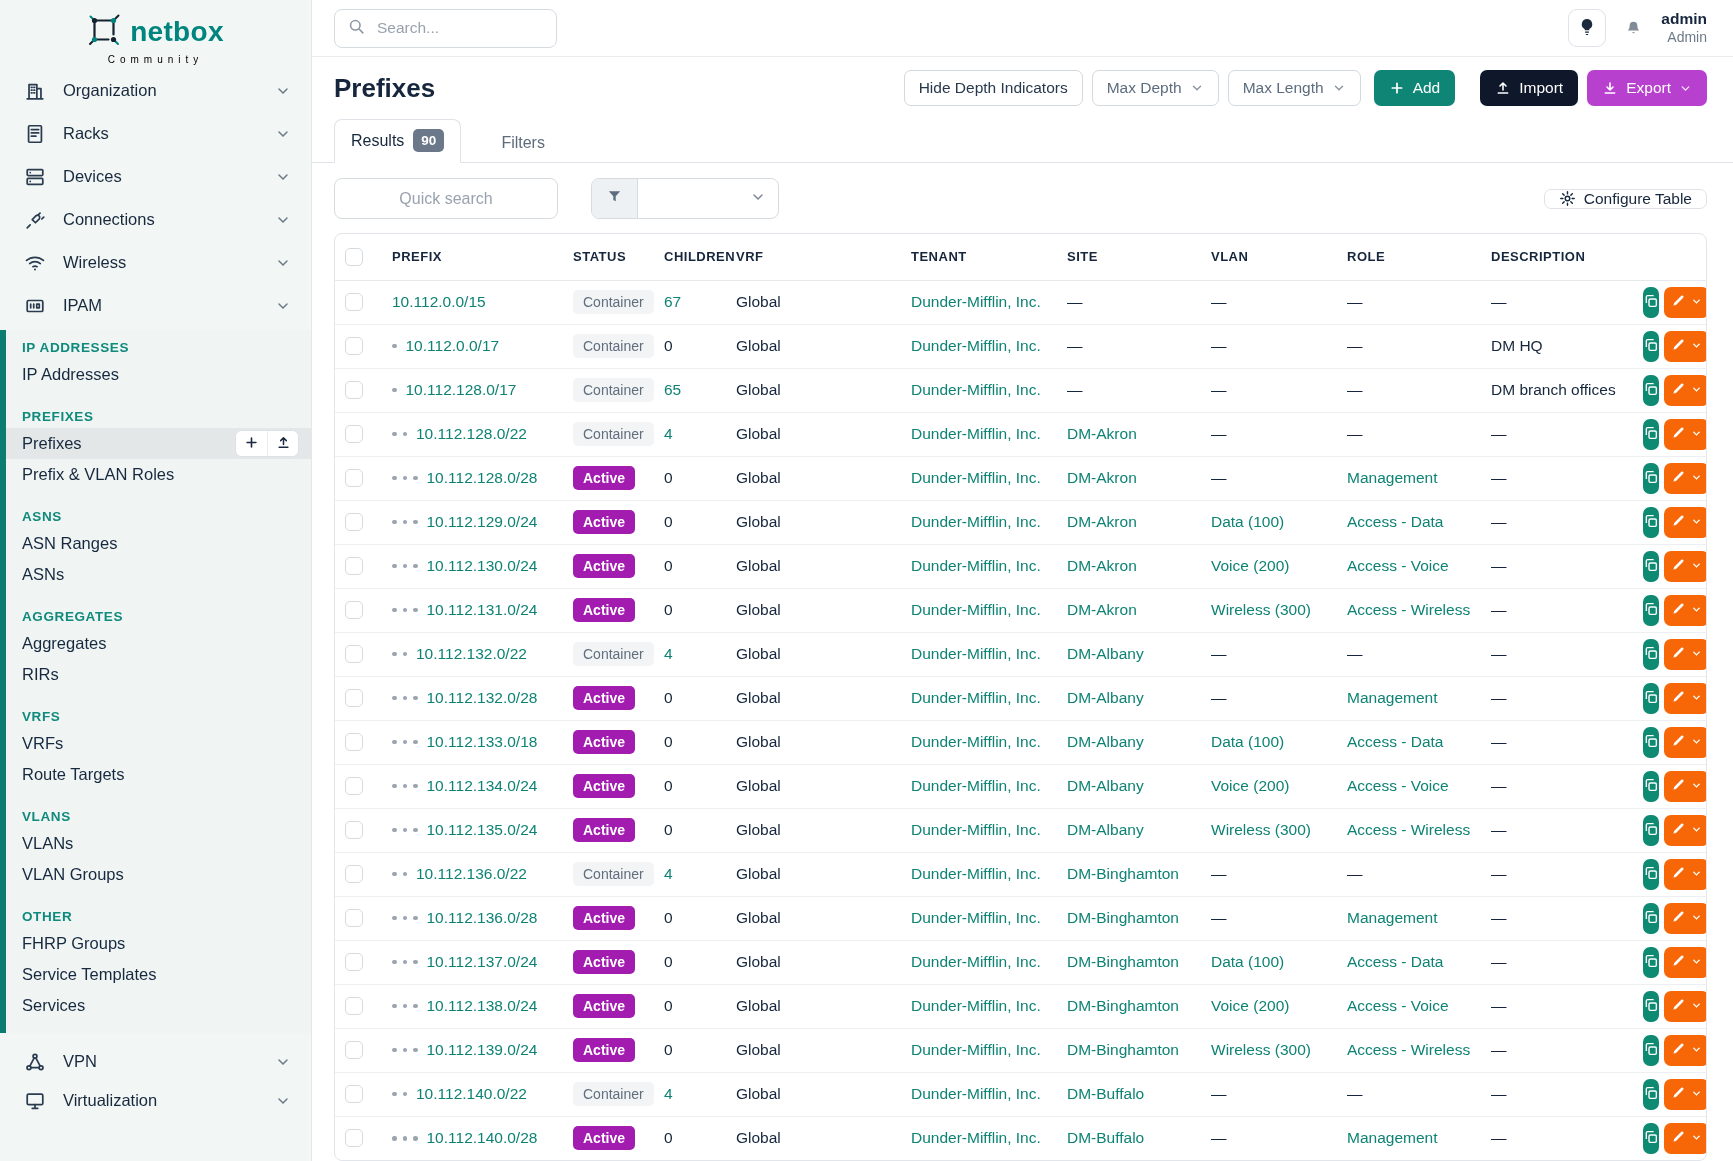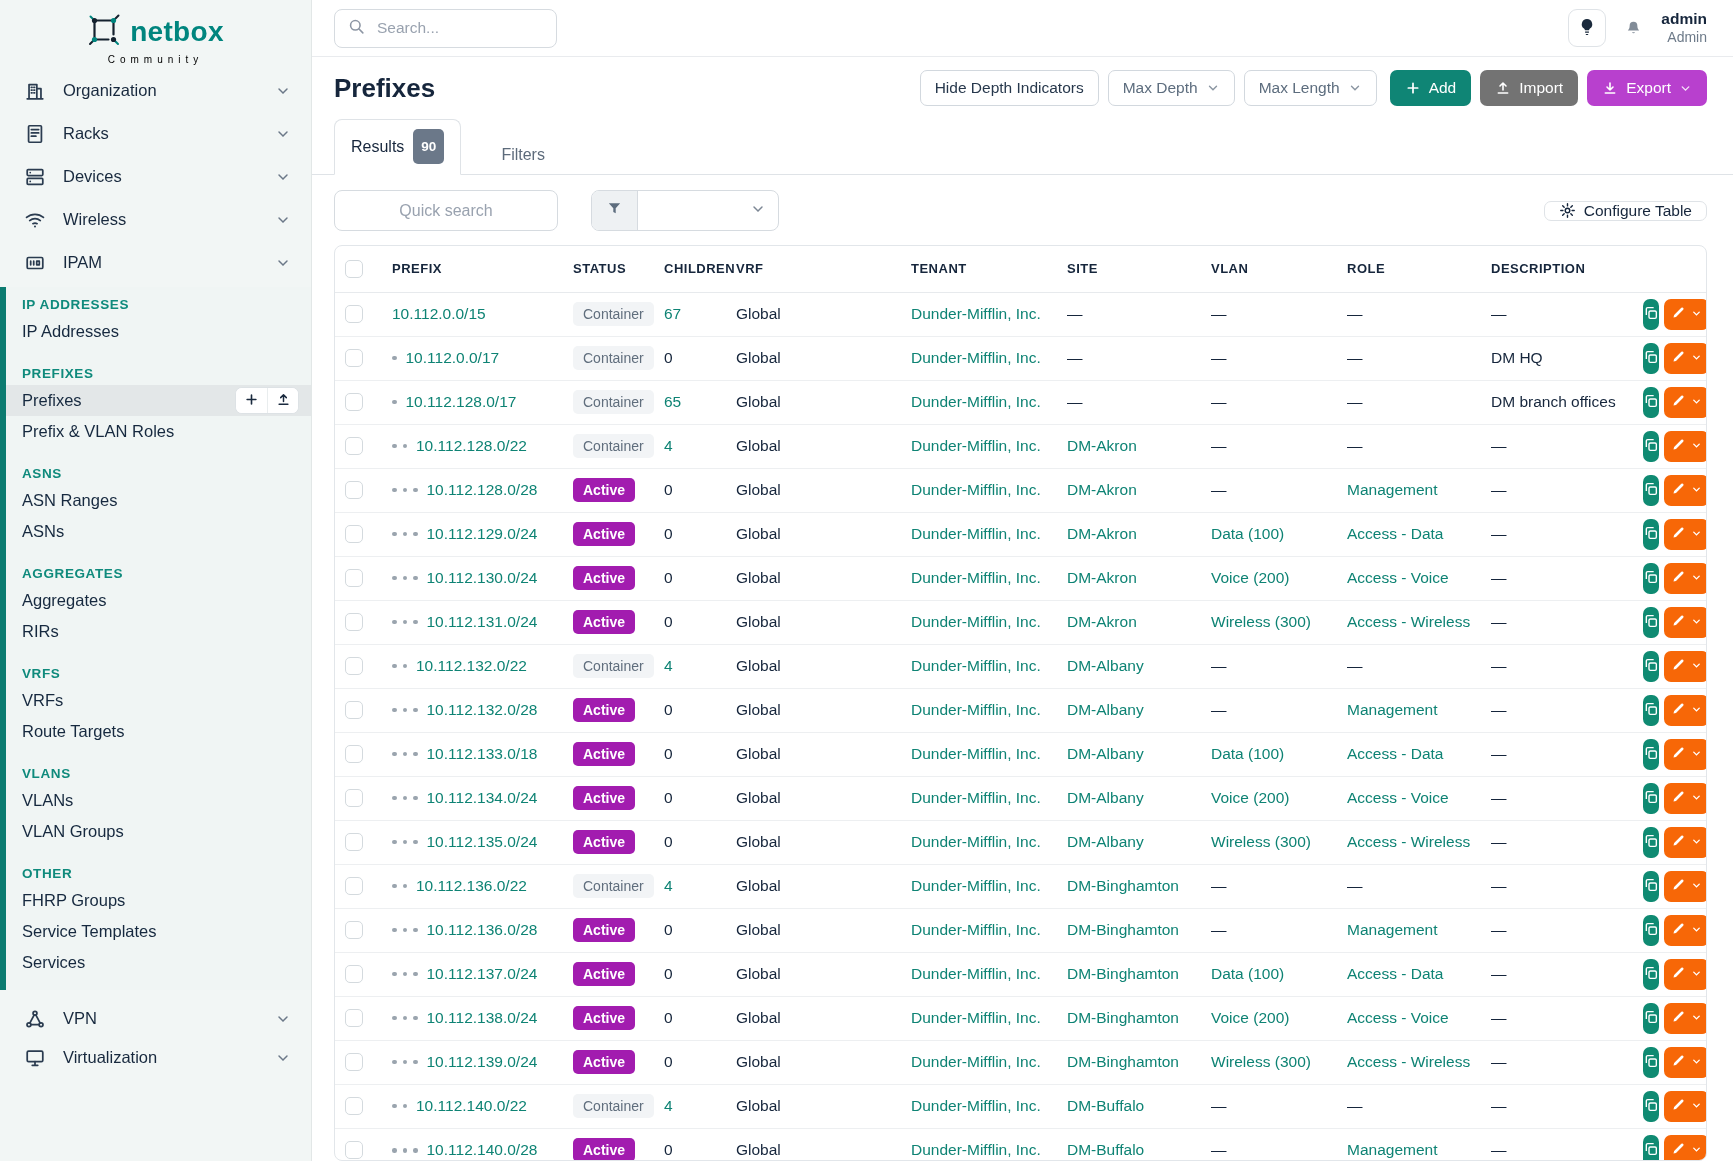--- a/index.html
+++ b/index.html
@@ -86,39 +86,39 @@
   .btn {
     height:36px; border-radius:7px; font-size:15.5px; display:inline-flex; align-items:center;
     gap:8px; padding:0 14px; border:1px solid transparent; cursor:pointer;
     font-family:inherit; background:#fff; white-space:nowrap;
   }
   .btn svg { display:block; }
   .btn-outline { border-color:#d2d8de; color:#27384c; }
   .btn-outline.muted { color:#5d6d7e; }
   .btn-outline .chev-s { color:#8a95a1; }
   .btn-add { background:#0f8575; color:#fff; margin-left:4px; }
-  .btn-import { background:#737373; color:#fff; }
+  .btn-import { background:#0f172a; color:#fff;margin-left:16px; }
   .btn-export { background:#b840ce; color:#fff; }
 
   .tabs {
     display:flex; align-items:flex-end; padding:4px 26px 0 22px;
     border-bottom:1px solid #dfe3e7;
     gap:24px;
   }
   .tab {
     padding:9px 16px 10px; font-size:16px; color:#5d6b7b; cursor:pointer;
     display:flex; gap:9px; align-items:center;
   }
   .tab.active {
     background:#fff; border:1px solid #dfe3e7; border-bottom:1px solid #fff;
     border-radius:8px 8px 0 0; margin-bottom:-1px; color:#16263c; font-weight:500;
   }
   .badge-count {
     background:#6b7889; color:#fff; font-size:13.5px; border-radius:5px;
-    padding:10px 8px; font-weight:600;
+    padding:4px 8px; font-weight:600;
   }
 
   .controls { display:flex; align-items:center; padding:15px 26px 0 22px; }
   .quick-search {
     width:224px; height:41px; border:1px solid #d6dbe0; border-radius:8px;
     padding:0 13px; font-size:16px; color:#3a4656; font-family:inherit; outline:none;text-align:center;
   }
   .quick-search::placeholder { color:#99a2af; }
   .filter-group {
     display:flex; margin-left:33px; height:41px; border:1px solid #d6dbe0;
@@ -233,20 +233,33 @@
         </div>
         <div class="nav-item">
           <span class="icon">
             <svg width="22" height="22" viewBox="0 0 24 24" fill="none" stroke="currentColor" stroke-width="1.9" stroke-linecap="round" stroke-linejoin="round">
               <rect x="3.5" y="4" width="17" height="6.4" rx="1"></rect>
               <rect x="3.5" y="13.6" width="17" height="6.4" rx="1"></rect>
               <path d="M6.8 7.2h.01M6.8 16.8h.01"></path>
             </svg>
           </span>
           <span class="label">Devices</span>
+          <span class="chev">
+            <svg width="16" height="16" viewBox="0 0 24 24" fill="none" stroke="currentColor" stroke-width="2.2" stroke-linecap="round">
+              <path d="M6 9l6 6 6-6"></path>
+            </svg>
+          </span>
+        </div>
+        <div class="nav-item">
+          <span class="icon">
+            <svg width="22" height="22" viewBox="0 0 24 24" fill="none" stroke="currentColor" stroke-width="1.9" stroke-linecap="round" stroke-linejoin="round">
+              <path d="M3.5 20.5l3.2-3.2M9 11.5l3.5 3.5 4.2-4.2a2.5 2.5 0 0 0-3.5-3.5zM15.3 6.8l2.2-2.2M19.4 10.9l2.1-2.1"></path>
+            </svg>
+          </span>
+          <span class="label">Connections</span>
           <span class="chev">
             <svg width="16" height="16" viewBox="0 0 24 24" fill="none" stroke="currentColor" stroke-width="2.2" stroke-linecap="round">
               <path d="M6 9l6 6 6-6"></path>
             </svg>
           </span>
         </div>
         <div class="nav-item">
           <span class="icon">
             <svg width="22" height="22" viewBox="0 0 24 24" fill="none" stroke="currentColor" stroke-width="1.9" stroke-linecap="round" stroke-linejoin="round">
               <path d="M2.8 9.2a14 14 0 0 1 18.4 0M6.2 12.6a9 9 0 0 1 11.6 0M9.7 16a4.6 4.6 0 0 1 4.6 0"></path>

